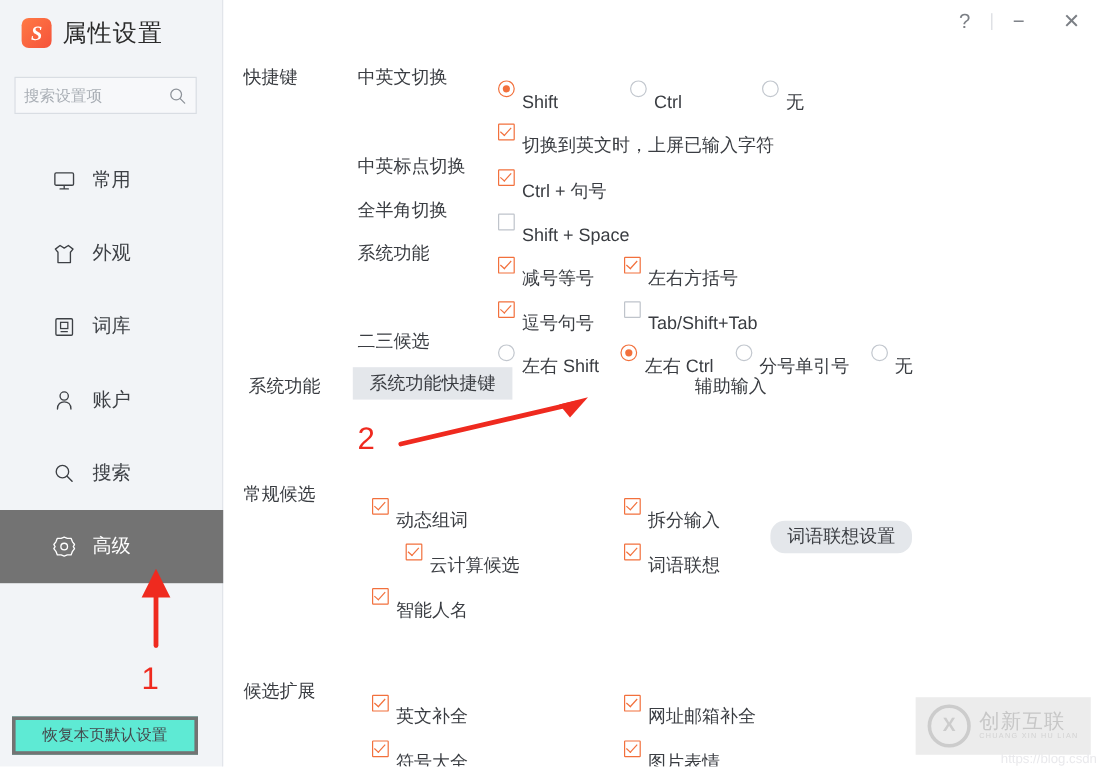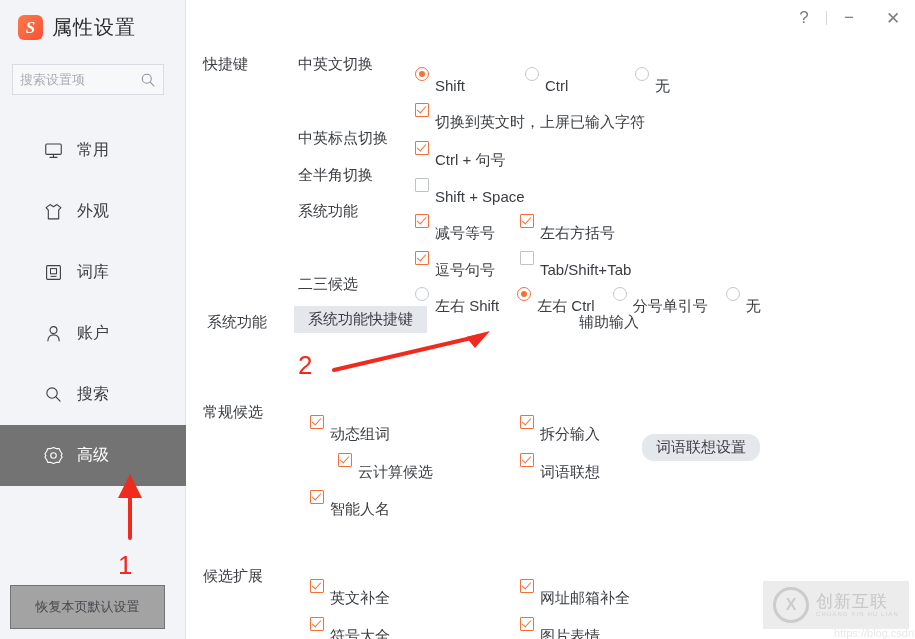--- a/index.html
+++ b/index.html
@@ -108,23 +108,23 @@
   .nav-item .nav-ico { width: 19px; height: 19px; flex: none; display:block; }
   .nav-item.active {
     background: #737373;
     color: #ffffff;
   }
   .nav-label { white-space: nowrap; }
 
   .reset-btn {
     position: absolute;
     left: 10px; bottom: 10px;
-    width: 155px; height: 44px;
-    background: #a3a3a3;
-    border: 1px solid #737373;
+    width: 155px; height: 32px;
+    background: #5eead4;
+    border: 3px solid #737373;
     box-sizing: border-box;
     display: flex; align-items: center; justify-content: center;
     font-size: 13px;
     color: #45484d;
     cursor: pointer;
   }
 
   
   #titlebar {
     position: absolute;

